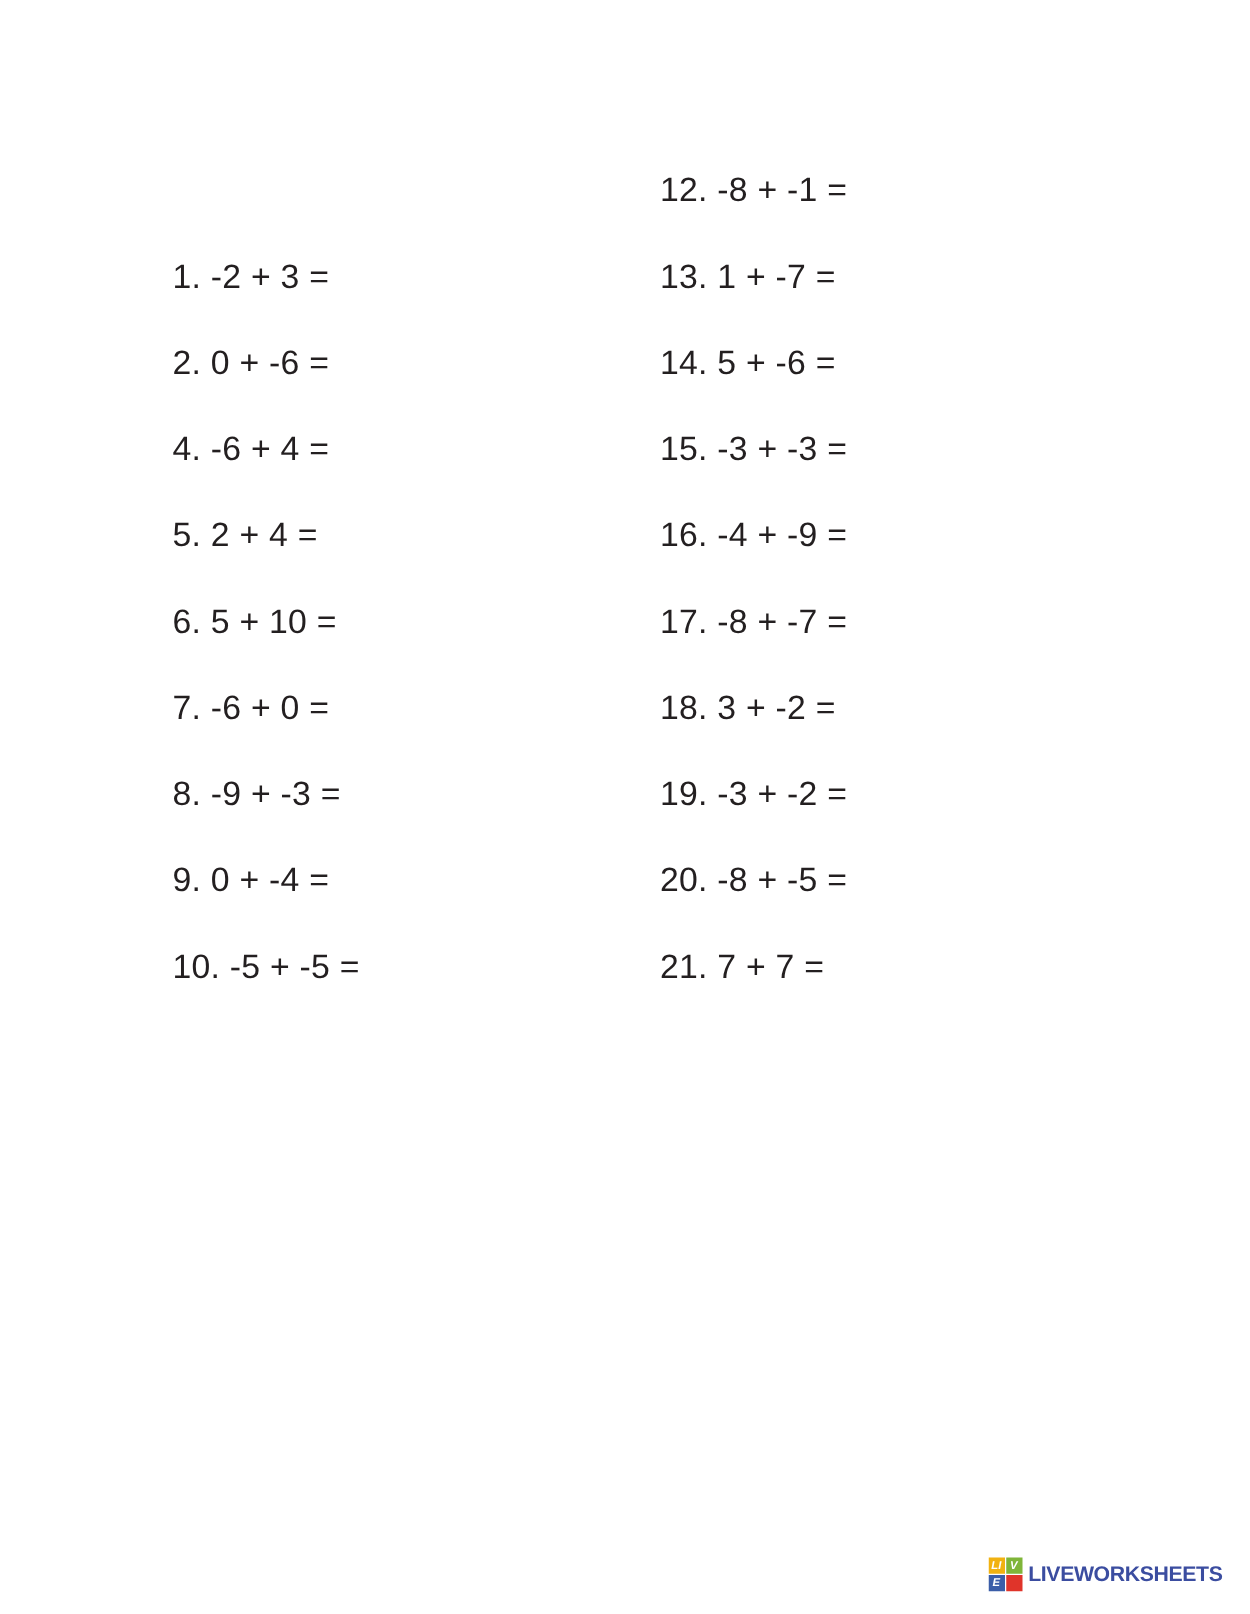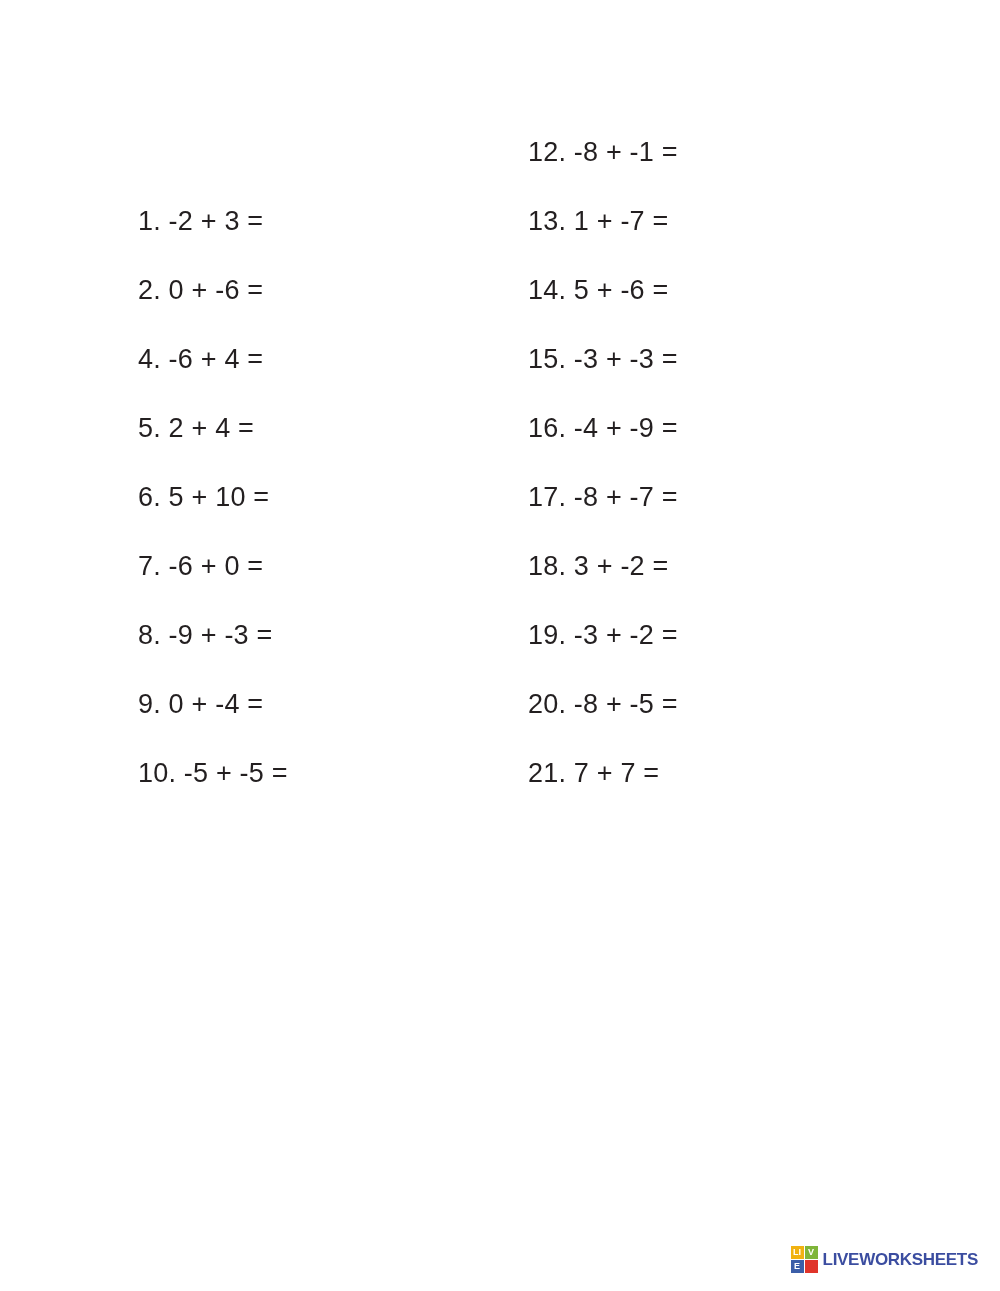--- a/index.html
+++ b/index.html
@@ -55,20 +55,21 @@
     display: flex;
     flex-direction: row;
     align-items: center;
   }
   .logo-mark {
     display: grid;
     grid-template-columns: 13px 13px;
     grid-template-rows: 13px 13px;
     gap: 1px;
     margin-right: 5px;
+    font-style: italic;
   }
   .logo-cell {
     width: 13px;
     height: 13px;
     color: #ffffff;
     font-size: 9px;
     line-height: 13px;
     text-align: center;
     font-family: "Liberation Sans", sans-serif;
     font-weight: bold;

